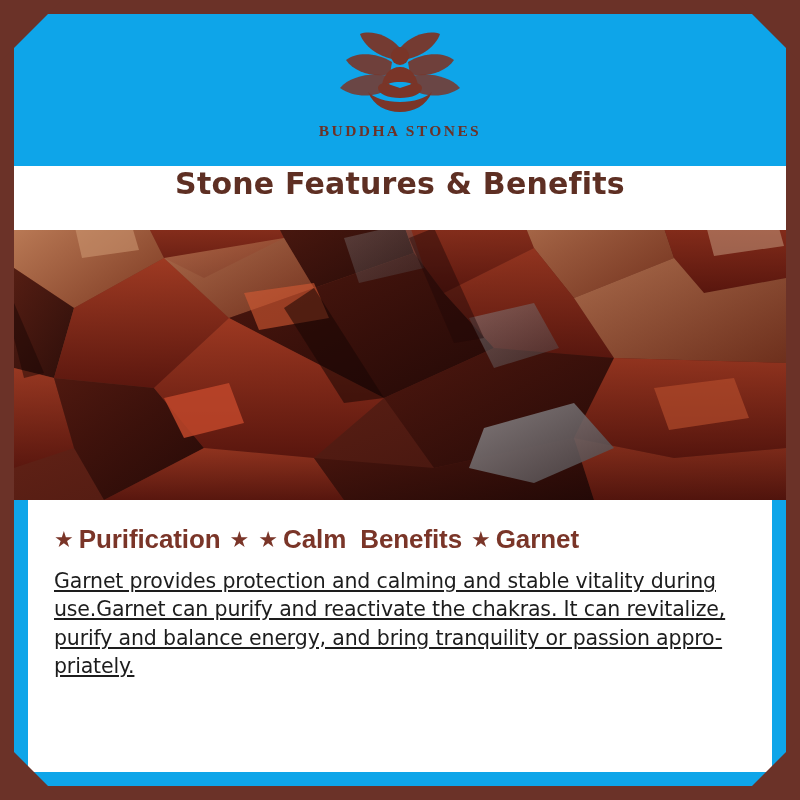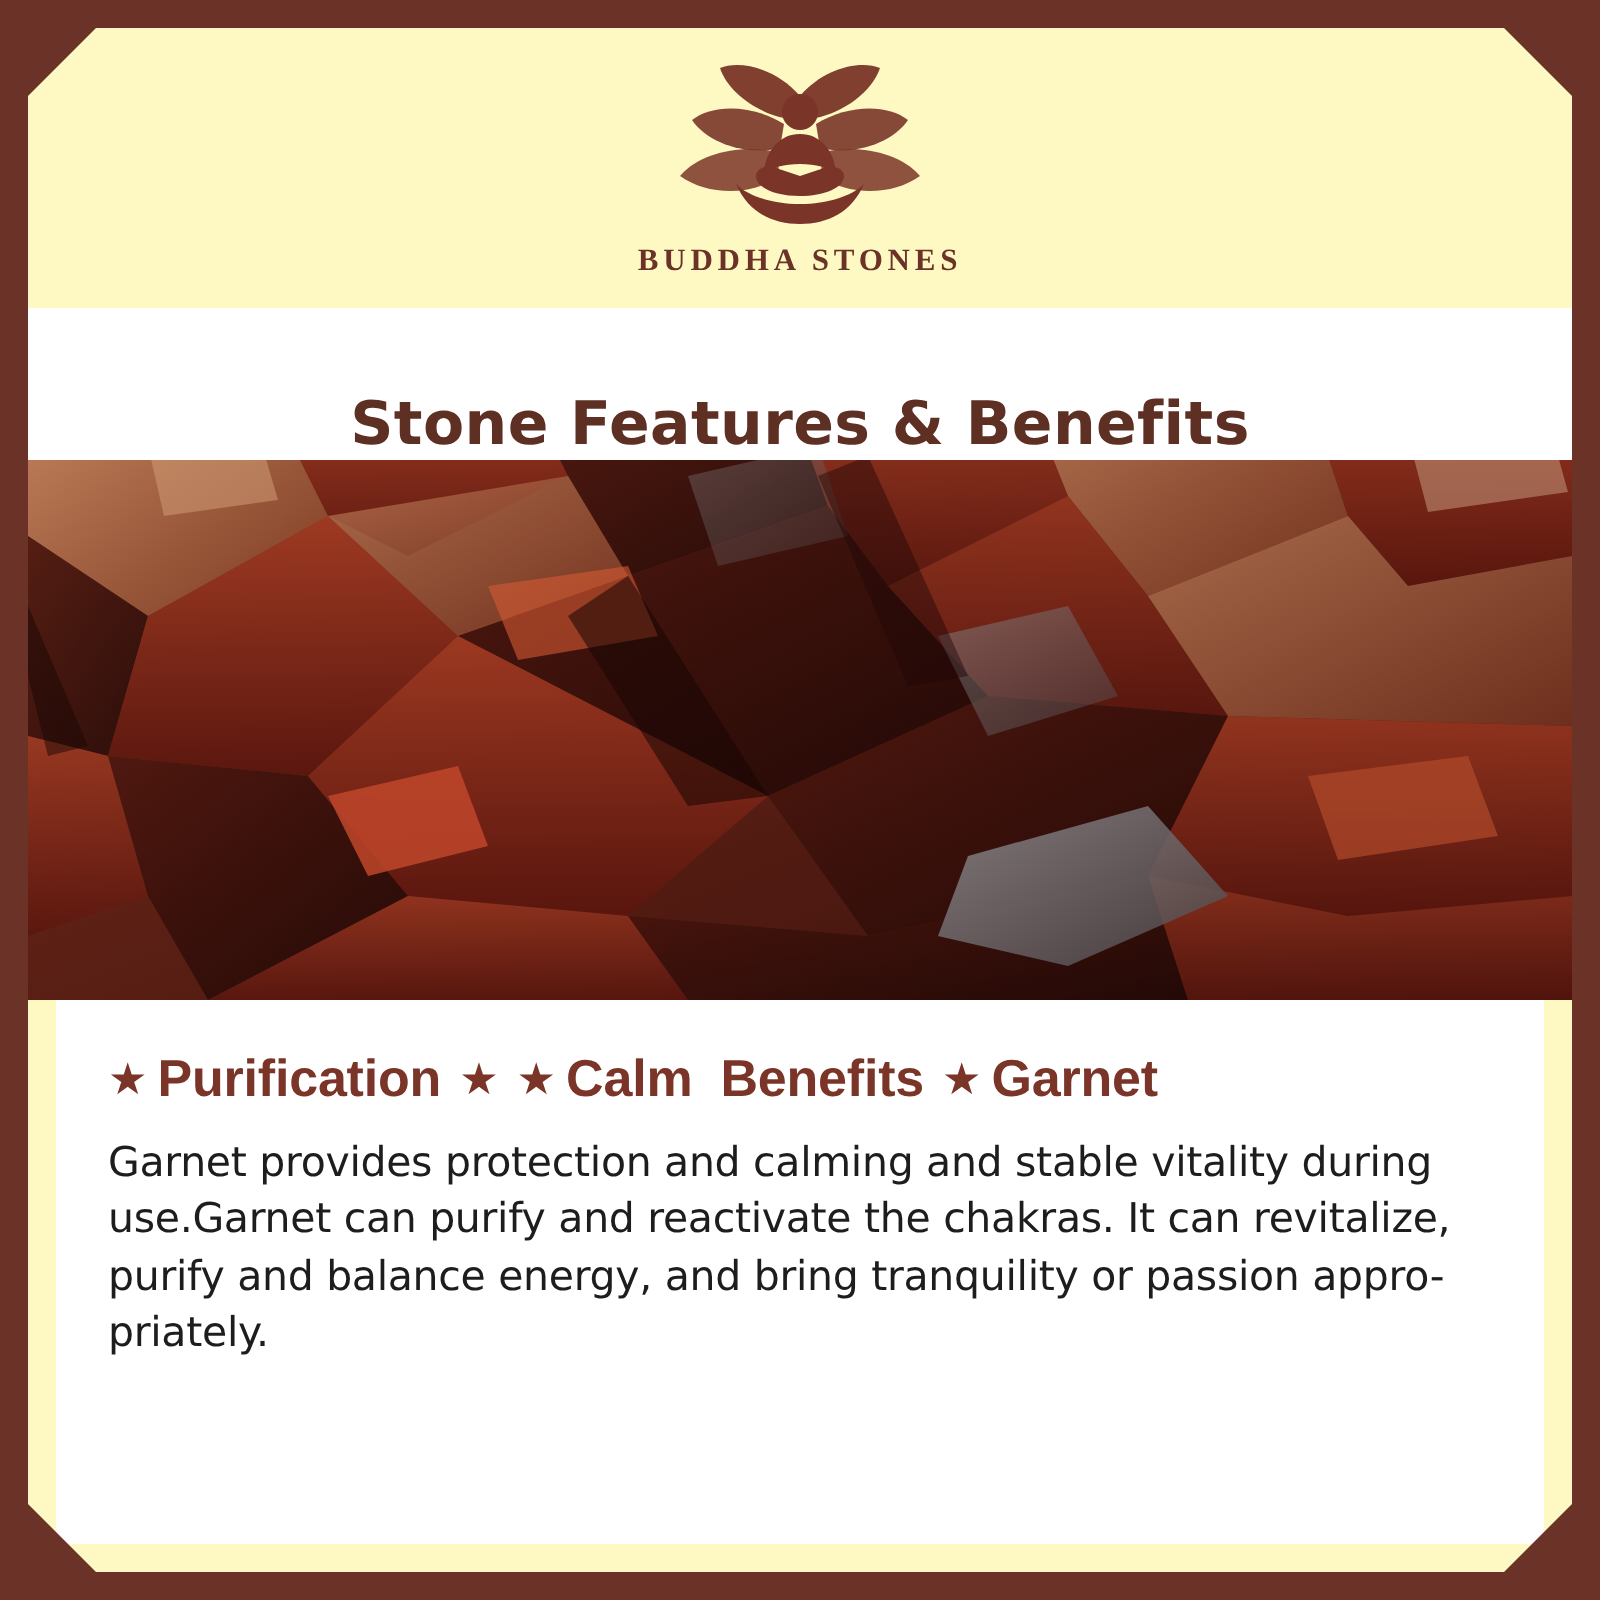--- a/index.html
+++ b/index.html
@@ -22,21 +22,21 @@
     overflow: hidden;
   }
 
   
   .panel {
     position: absolute;
     left: 14px;
     top: 14px;
     width: 772px;
     height: 772px;
-    background: #fef9c3;
+    background: #0ea5e9;
     overflow: hidden;
   }
 
   
   .corner {
     position: absolute;
     width: 0;
     height: 0;
     z-index: 5;
   }
@@ -82,26 +82,26 @@
     letter-spacing: 2.4px;
     font-weight: bold;
     color: #6b3228;
     font-family: "Liberation Serif", serif;
   }
 
   
   .title-band {
     position: absolute;
     left: 0;
-    top: 140px;
+    top: 152px;
     width: 772px;
-    height: 76px;
+    height: 64px;
     background: #ffffff;
     display: flex;
-    align-items: flex-end;
+    align-items: flex-start;
     justify-content: center;
     z-index: 2;
   }
   .title-band .title {
     font-size: 30px;
     font-weight: bold;
     color: #5e2f23;
     letter-spacing: 0.2px;
     font-family: "DejaVu Sans", sans-serif;
   }
@@ -183,20 +183,21 @@
     font-family: Liberation Sans, sans-serif;
   }
 
   .desc {
     font-size: 20.5px;
     line-height: 1.38;
     color: #1d1d1d;
     font-family: "DejaVu Sans", sans-serif;
     letter-spacing: -0.15px;
     margin: 0;
+    text-decoration: underline;
   }
 </style>
 </head>
 <body>
 
 <div class="page">
 
   <div class="panel">
 
     <div class="brand">

